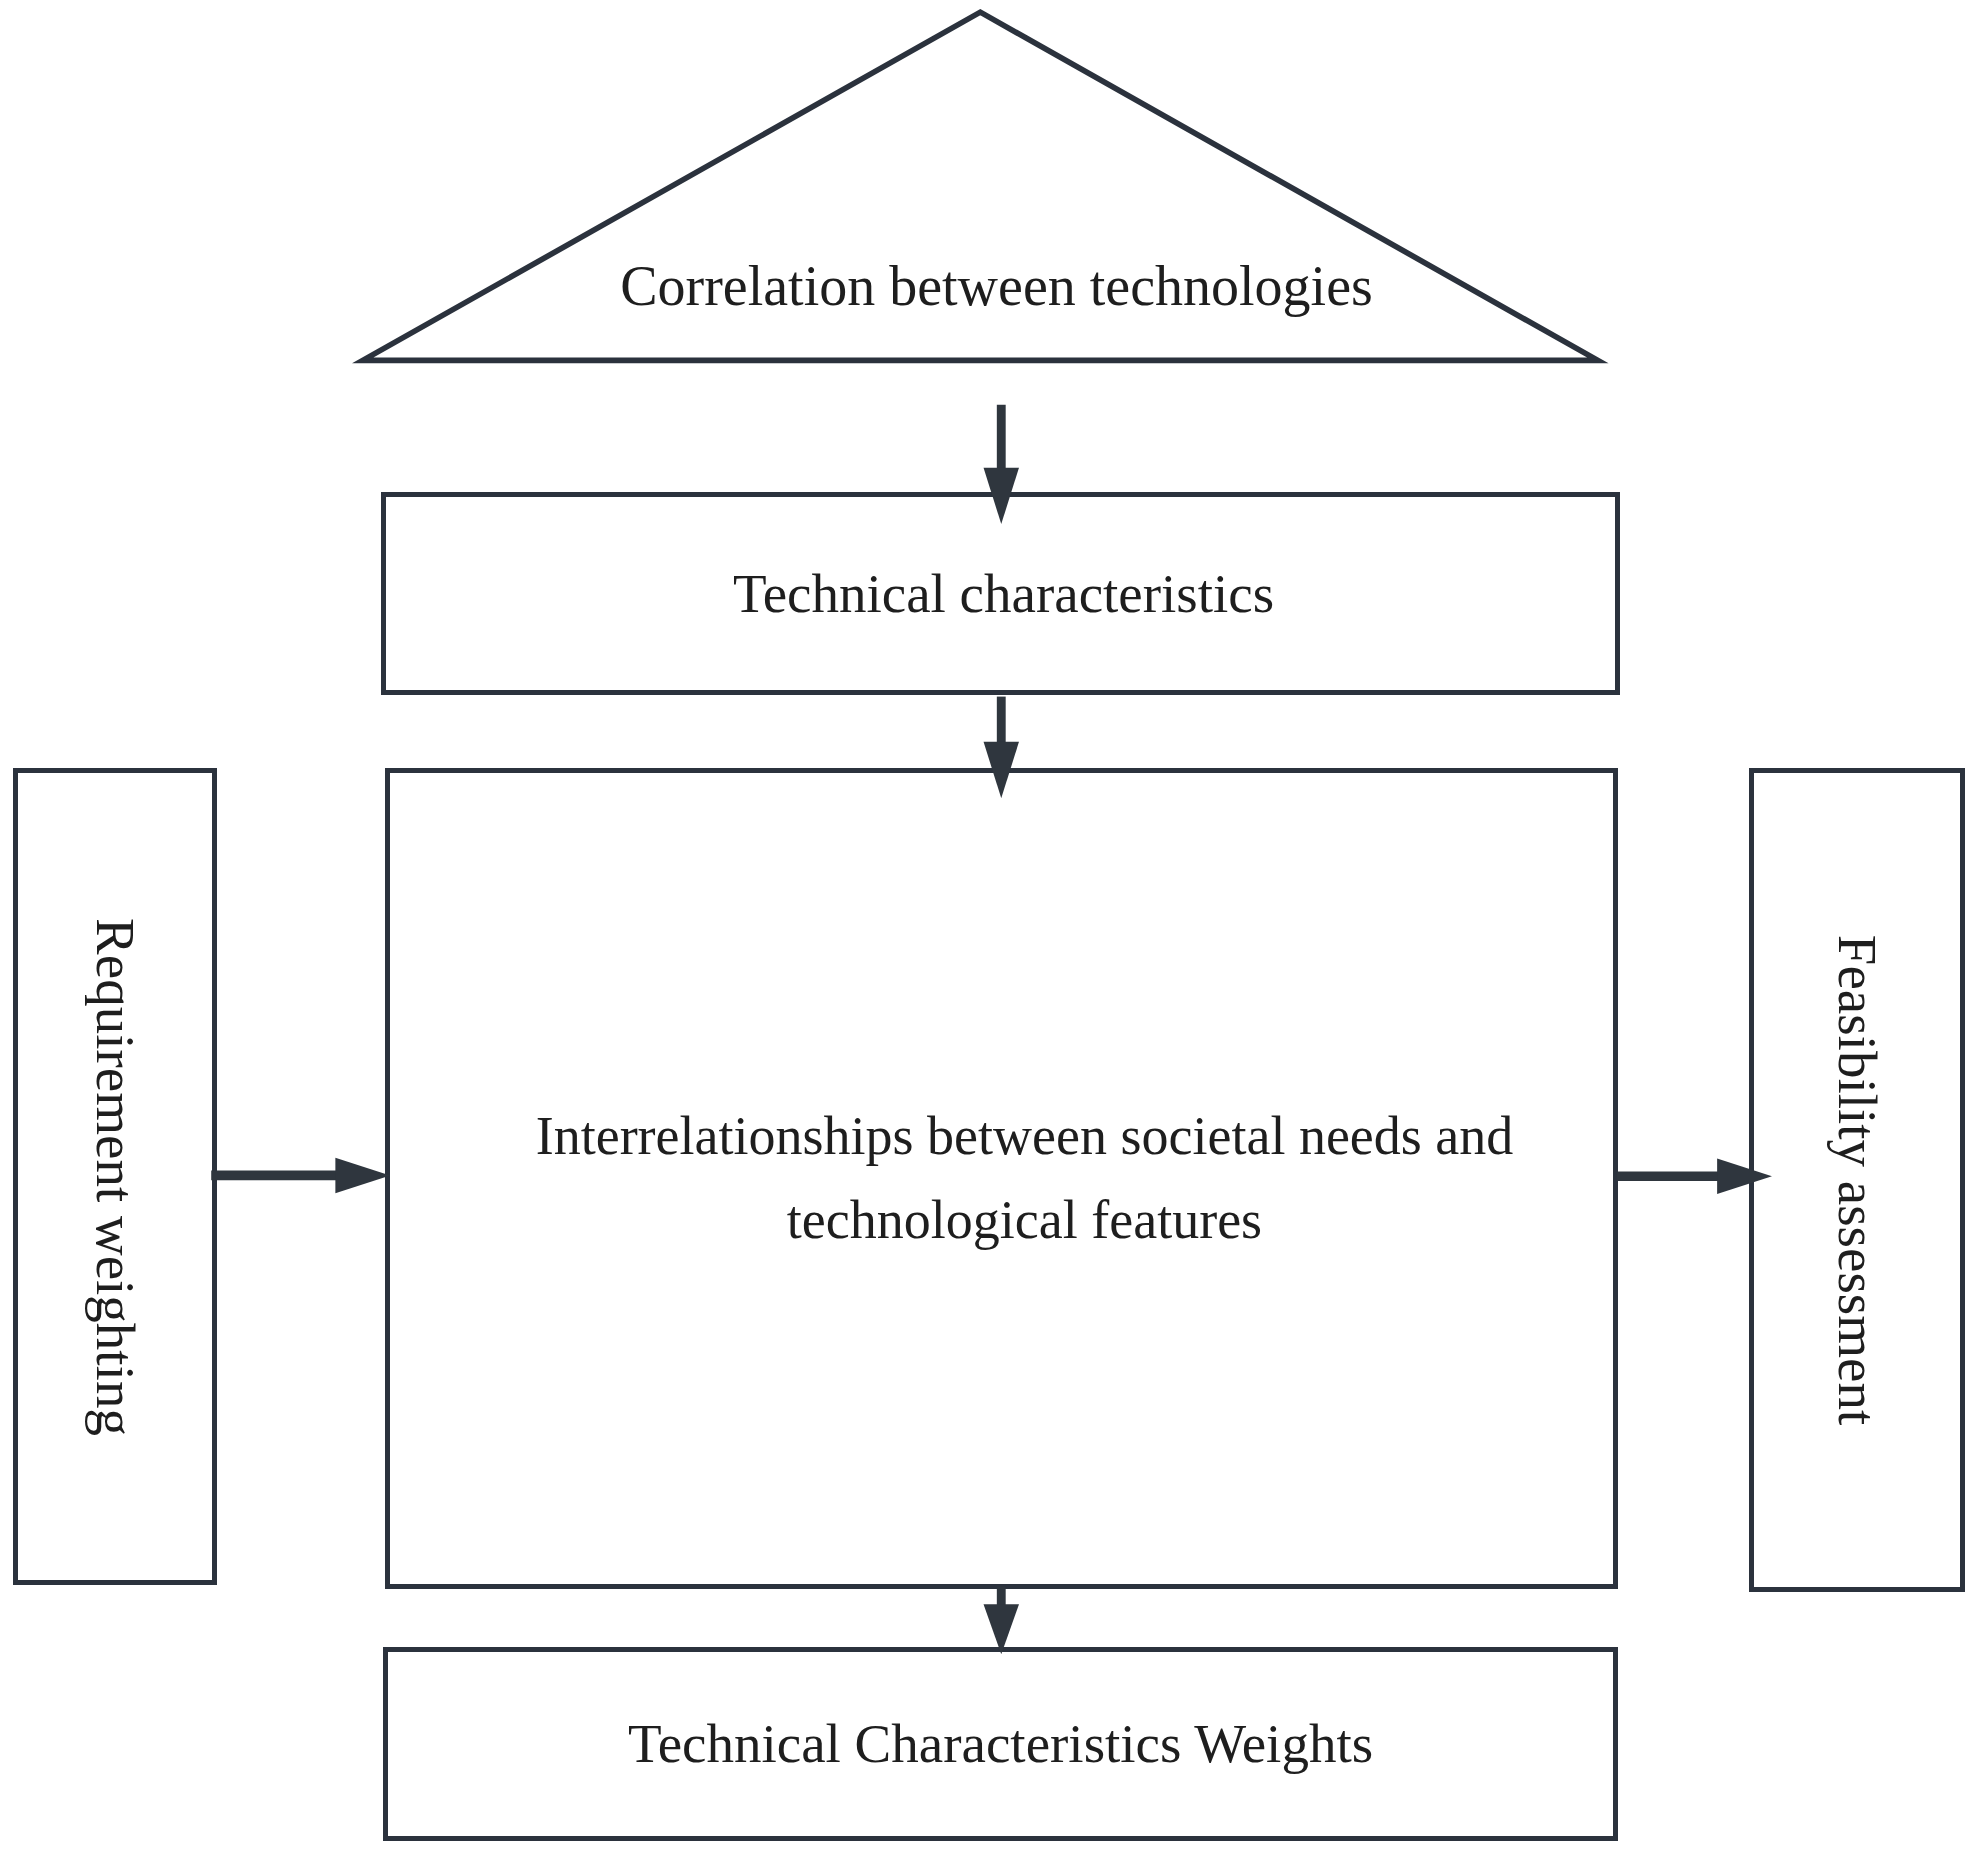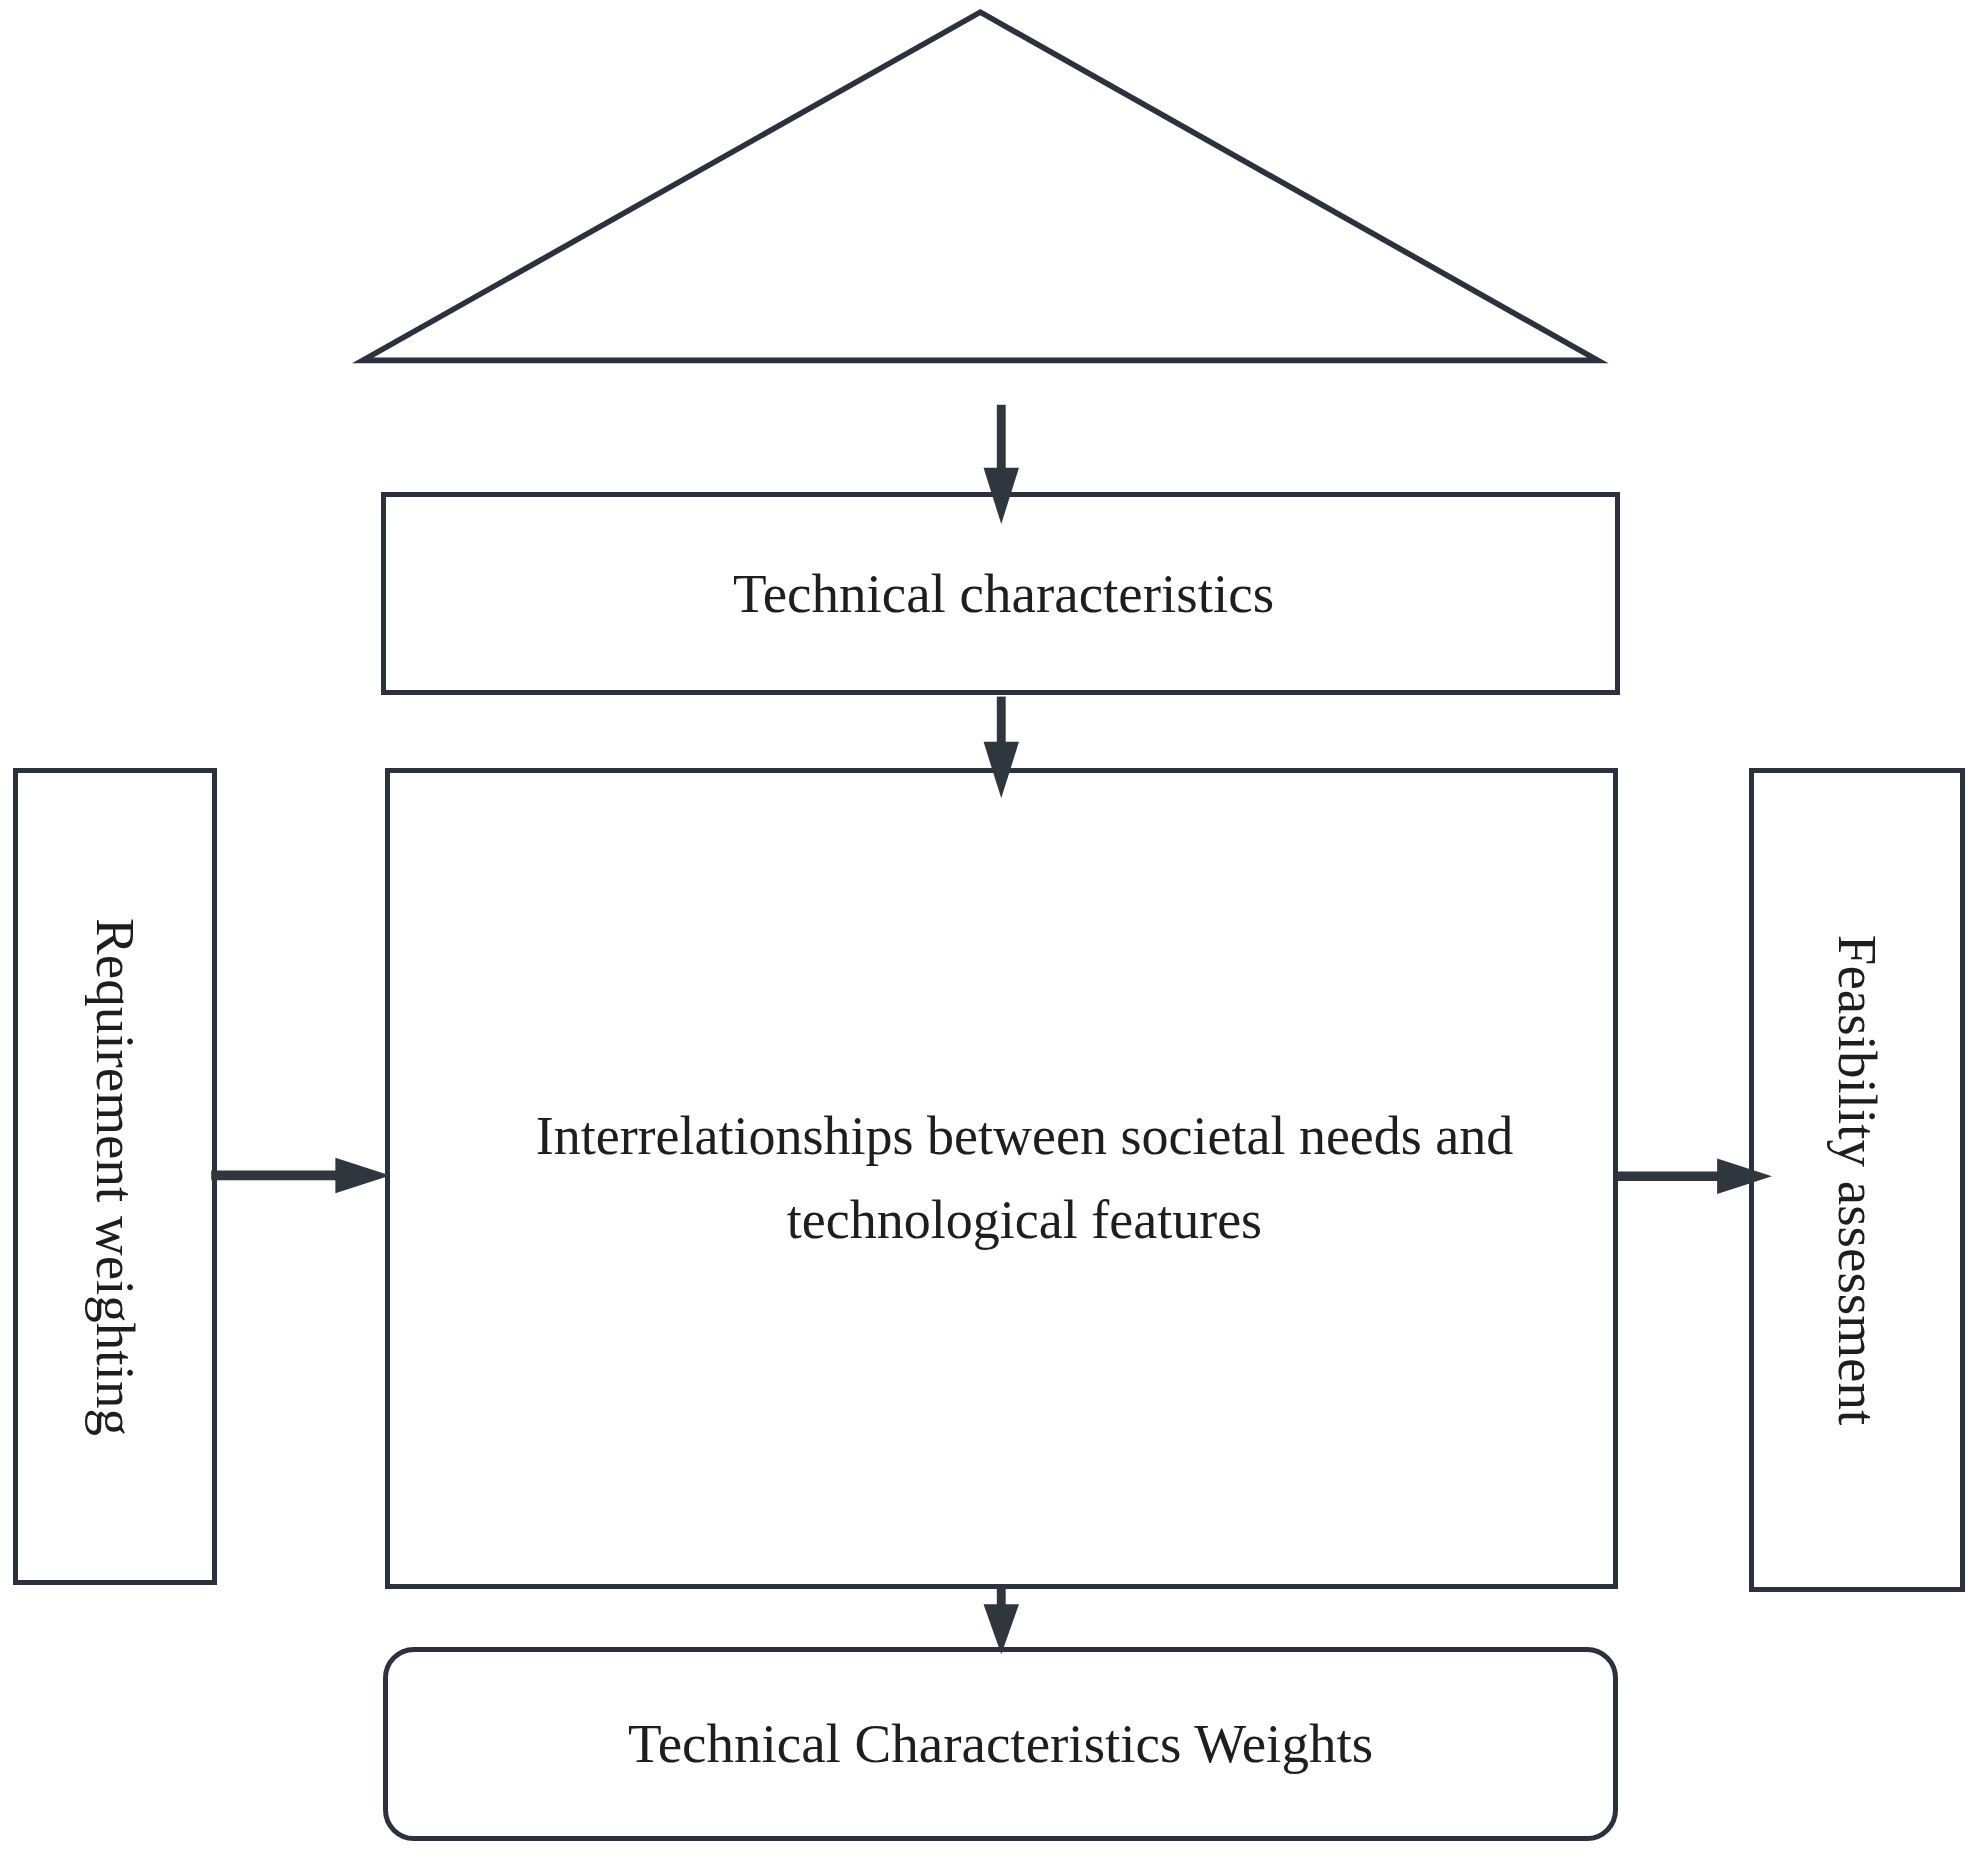--- a/index.html
+++ b/index.html
@@ -58,21 +58,21 @@
     text-align: center;
     font-size: 56px;
     line-height: 1.1;
     z-index: 1;
     white-space: nowrap;
   }
   .box-tech   { left: 381px;  top: 492px;  width: 1239px; height: 203px; padding-left: 6px;  }
   .box-left   { left: 13px;   top: 768px;  width: 204px;  height: 817px; }
   .box-center { left: 385px;  top: 768px;  width: 1233px; height: 821px; padding-left: 46px; }
   .box-right  { left: 1749px; top: 768px;  width: 216px;  height: 824px; }
-  .box-bottom { left: 383px;  top: 1647px; width: 1235px; height: 194px; border-radius: 31px;  }
+  .box-bottom { left: 383px;  top: 1647px; width: 1235px; height: 194px;  }
   .connector line    { stroke: #2f363e; stroke-width: 11px; }
   .connector.h line  { stroke-width: 12px; }
   .connector polygon { fill: #2f363e; stroke: none; }
 </style>
 </head>
 <body>
 
 <div class="canvas">
 
   <svg class="overlay" viewBox="0 0 2466 2317" xmlns="http://www.w3.org/2000/svg">
@@ -100,20 +100,21 @@
       <line x1="2006" y1="1459" x2="2134" y2="1459"></line>
       <polygon points="2130,1437 2130,1481 2198,1459"></polygon>
     </g>
 
     <g class="connector">
       <line x1="1242" y1="1968" x2="1242" y2="1994"></line>
       <polygon points="1220,1990 1264,1990 1242,2052"></polygon>
     </g>
   </svg>
 
+  <div class="roof-label">Correlation between technologies</div>
 
   <div class="box box-tech">
     <span class="lbl">Technical characteristics</span>
   </div>
 
   <div class="box box-left">
     <span class="lbl vlbl">Requirement weighting</span>
   </div>
 
   <div class="box box-center">

